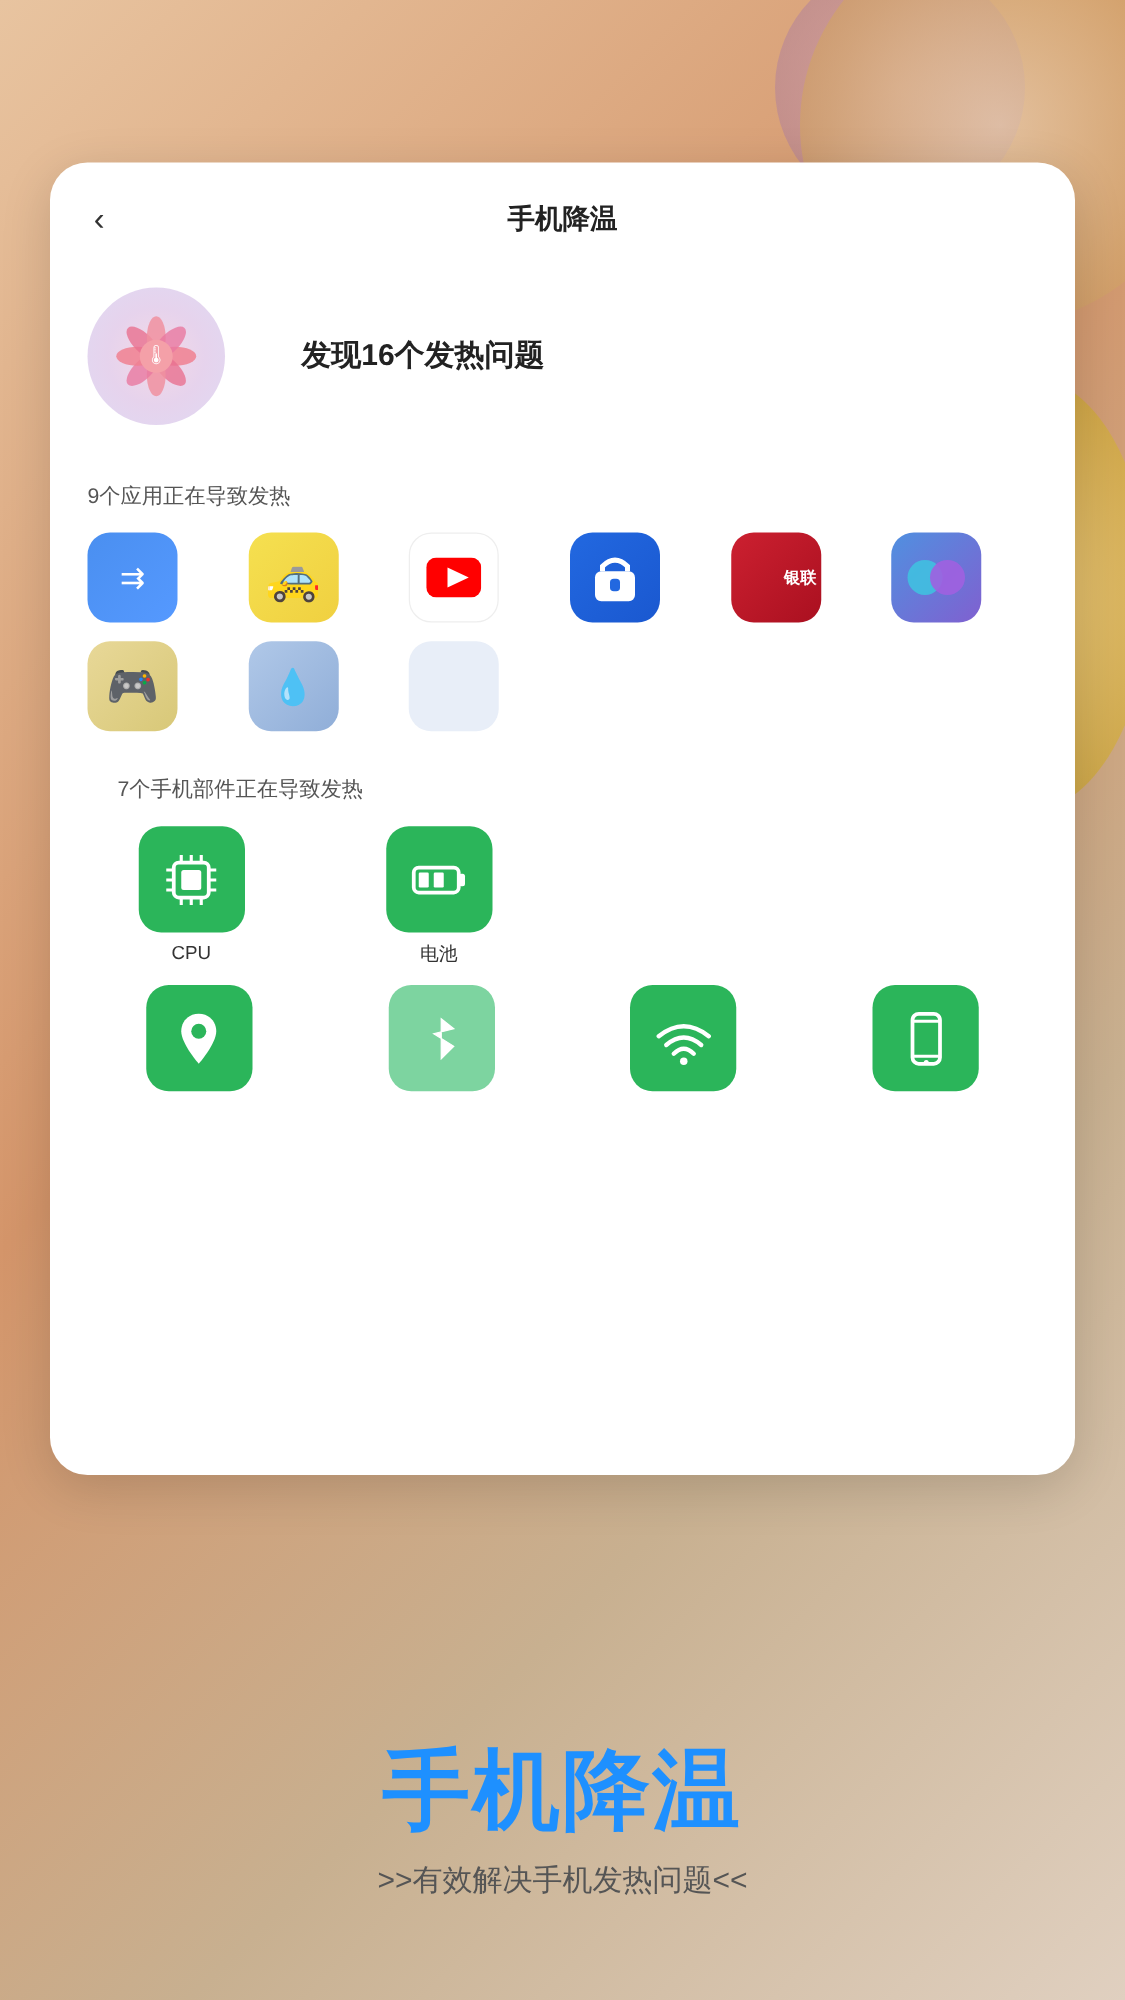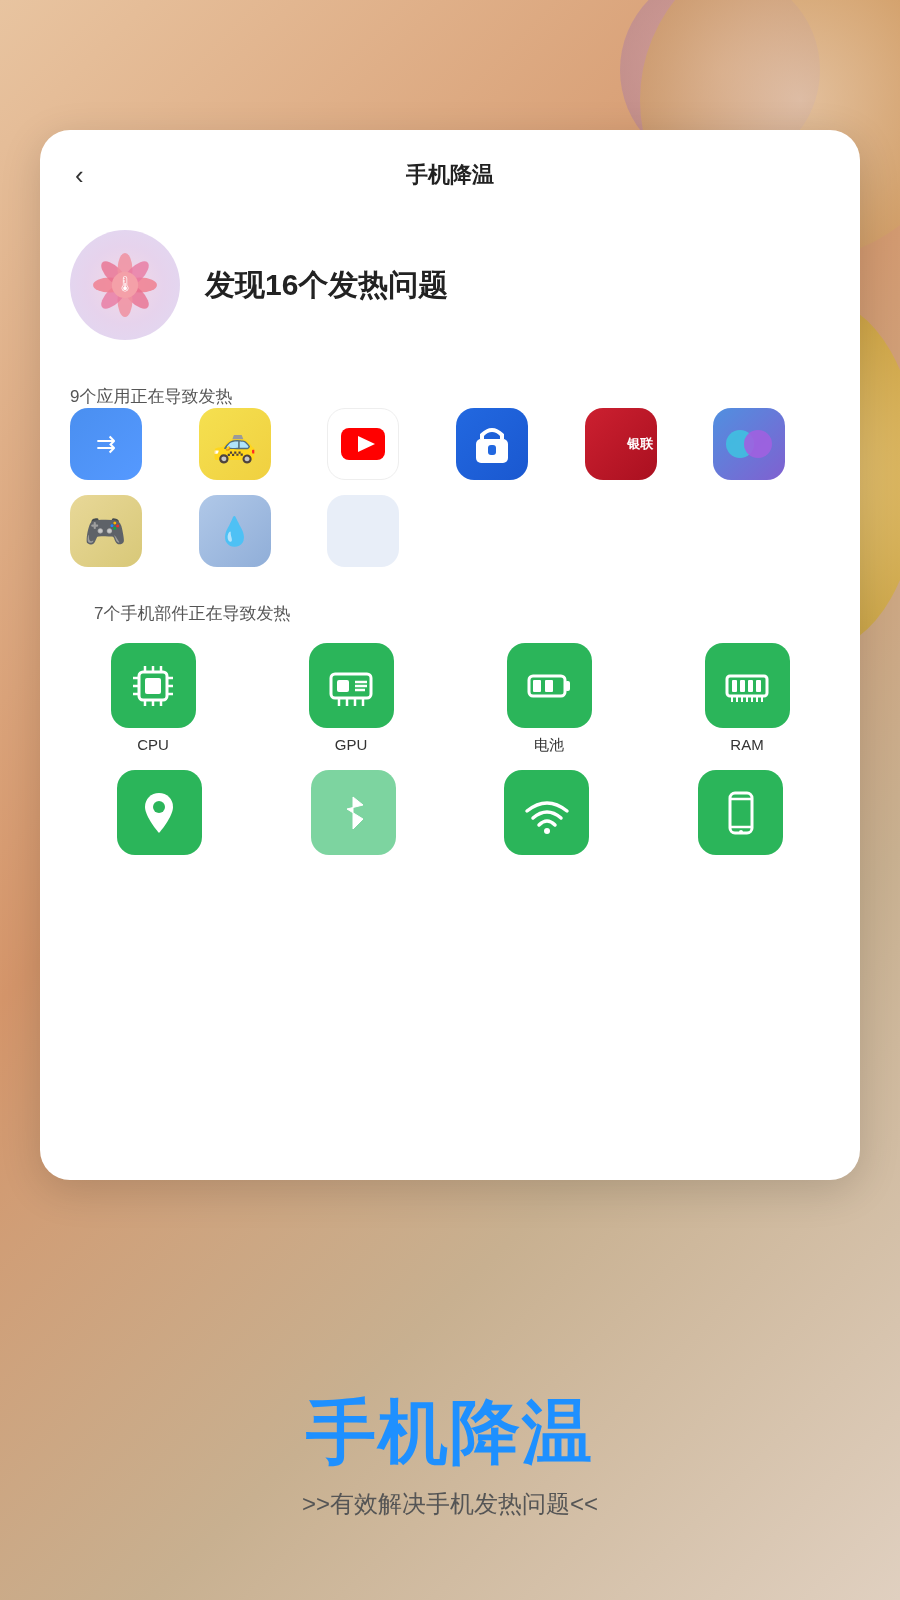--- a/index.html
+++ b/index.html
@@ -120,30 +120,32 @@
       background: radial-gradient(circle, #f0d0e0 0%, #e0c8e8 50%, #d8d0f0 100%);
       opacity: 0.8;
     }
 
     .fan-svg {
       position: absolute;
       inset: 8px;
     }
 
     .fan-issue-text {
-      font-size: 30px;
+      font-size: 24px;
       font-weight: 700;
       color: #222;
       line-height: 1.4;
+      margin-left: 36px;
     }
 
     
     .section-label {
       font-size: 17px;
       color: #555;
+      margin-bottom: 18px;
       font-weight: 400;
     }
 
     
     .app-icons-grid {
       display: grid;
       grid-template-columns: repeat(6, 1fr);
       gap: 12px;
       margin-bottom: 15px;
     }
@@ -377,69 +379,34 @@
           <line x1="10" y1="24" x2="4" y2="24" stroke="white" stroke-width="2.5"></line>
           <line x1="10" y1="32" x2="4" y2="32" stroke="white" stroke-width="2.5"></line>
           <line x1="38" y1="16" x2="44" y2="16" stroke="white" stroke-width="2.5"></line>
           <line x1="38" y1="24" x2="44" y2="24" stroke="white" stroke-width="2.5"></line>
           <line x1="38" y1="32" x2="44" y2="32" stroke="white" stroke-width="2.5"></line>
         </svg>
       </div>
       <span class="hw-label">CPU</span>
     </div>
 
-    <div class="hw-icon-item">
-      <div class="hw-icon-box">
-        <svg width="48" height="48" viewBox="0 0 48 48">
-          <rect x="4" y="12" width="40" height="24" rx="4" fill="none" stroke="white" stroke-width="3"></rect>
-          <rect x="10" y="18" width="12" height="12" rx="2" fill="white"></rect>
-          <line x1="28" y1="20" x2="40" y2="20" stroke="white" stroke-width="2.5"></line>
-          <line x1="28" y1="24" x2="40" y2="24" stroke="white" stroke-width="2.5"></line>
-          <line x1="28" y1="28" x2="38" y2="28" stroke="white" stroke-width="2.5"></line>
-          <line x1="12" y1="36" x2="12" y2="44" stroke="white" stroke-width="2.5"></line>
-          <line x1="20" y1="36" x2="20" y2="44" stroke="white" stroke-width="2.5"></line>
-          <line x1="28" y1="36" x2="28" y2="44" stroke="white" stroke-width="2.5"></line>
-          <line x1="36" y1="36" x2="36" y2="44" stroke="white" stroke-width="2.5"></line>
-        </svg>
-      </div>
-      <span class="hw-label">GPU</span>
-    </div>
 
     <div class="hw-icon-item">
       <div class="hw-icon-box">
         <svg width="48" height="48" viewBox="0 0 48 48">
           <rect x="4" y="14" width="36" height="20" rx="4" fill="none" stroke="white" stroke-width="3"></rect>
           <rect x="40" y="19" width="5" height="10" rx="2" fill="white"></rect>
 
           <rect x="8" y="18" width="8" height="12" rx="1" fill="white"></rect>
           <rect x="20" y="18" width="8" height="12" rx="1" fill="white"></rect>
         </svg>
       </div>
       <span class="hw-label">电池</span>
     </div>
 
-    <div class="hw-icon-item">
-      <div class="hw-icon-box">
-        <svg width="48" height="48" viewBox="0 0 48 48">
-          <rect x="4" y="14" width="40" height="20" rx="3" fill="none" stroke="white" stroke-width="3"></rect>
-          <rect x="9" y="18" width="5" height="12" rx="1" fill="white"></rect>
-          <rect x="17" y="18" width="5" height="12" rx="1" fill="white"></rect>
-          <rect x="25" y="18" width="5" height="12" rx="1" fill="white"></rect>
-          <rect x="33" y="18" width="5" height="12" rx="1" fill="white"></rect>
-          <line x1="9" y1="34" x2="9" y2="40" stroke="white" stroke-width="2"></line>
-          <line x1="14" y1="34" x2="14" y2="40" stroke="white" stroke-width="2"></line>
-          <line x1="19" y1="34" x2="19" y2="40" stroke="white" stroke-width="2"></line>
-          <line x1="24" y1="34" x2="24" y2="40" stroke="white" stroke-width="2"></line>
-          <line x1="29" y1="34" x2="29" y2="40" stroke="white" stroke-width="2"></line>
-          <line x1="34" y1="34" x2="34" y2="40" stroke="white" stroke-width="2"></line>
-          <line x1="39" y1="34" x2="39" y2="40" stroke="white" stroke-width="2"></line>
-        </svg>
-      </div>
-      <span class="hw-label">RAM</span>
-    </div>
   </div>
 
   <div class="hw-icons-grid-row2">
 
     <div class="hw-icon-item">
       <div class="hw-icon-box">
         <svg width="48" height="48" viewBox="0 0 48 48">
           <path d="M24 4 C16 4 10 10 10 18 C10 28 24 44 24 44 C24 44 38 28 38 18 C38 10 32 4 24 4Z" fill="white"></path>
           <circle cx="24" cy="18" r="6" fill="#2bb55a"></circle>
         </svg>

